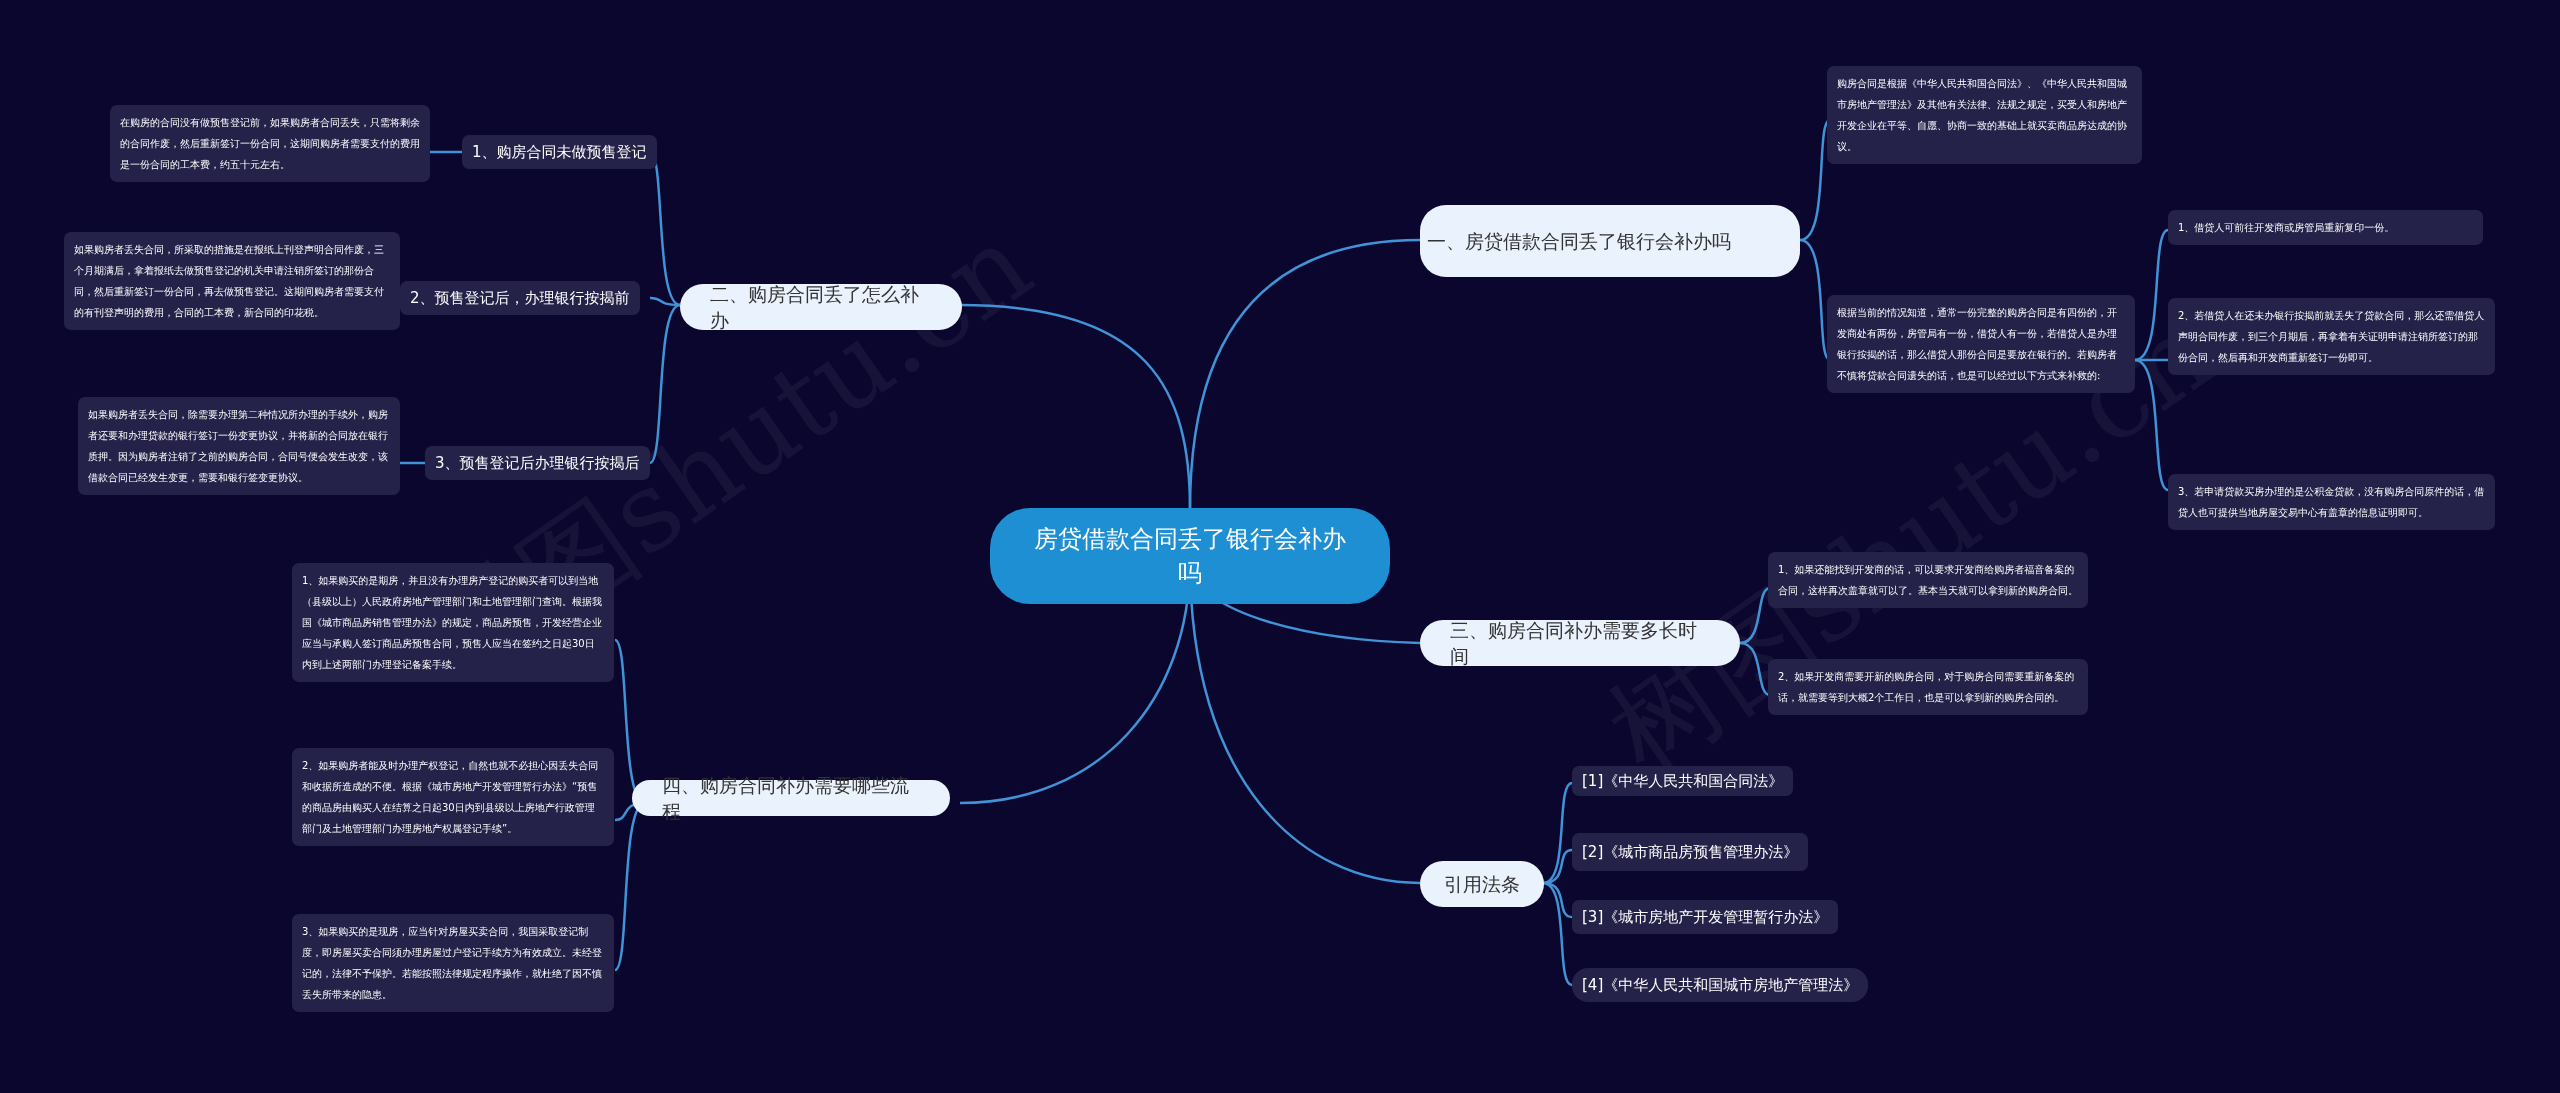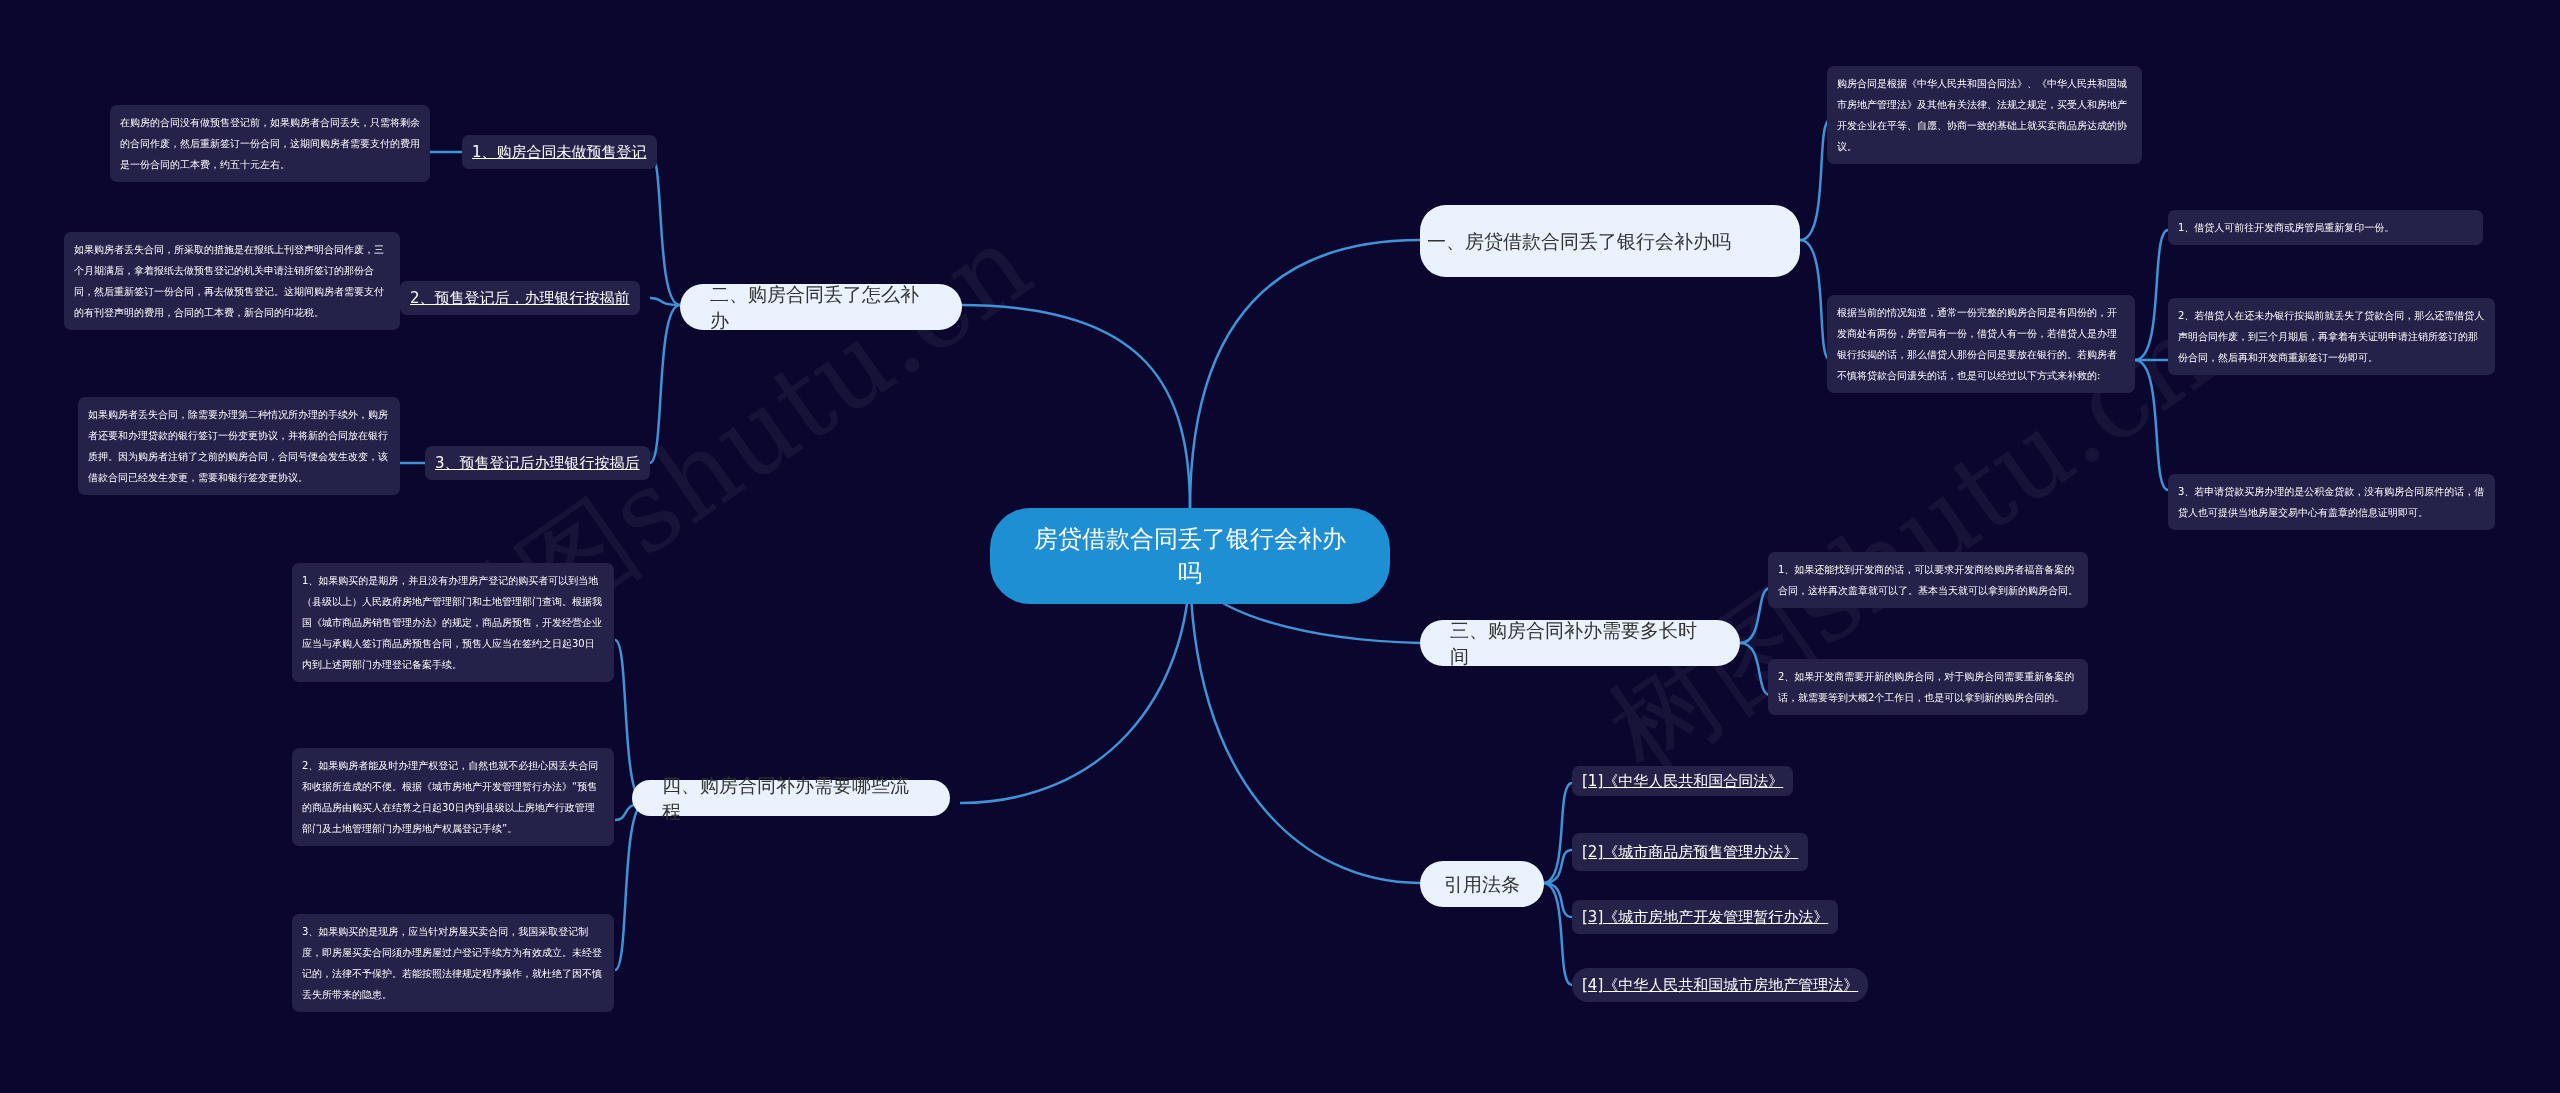--- a/index.html
+++ b/index.html
@@ -6,21 +6,21 @@
   body { width:2560px; height:1093px; background:#0b062d; position:relative; overflow:hidden;
          font-family:"DejaVu Sans","Liberation Sans",sans-serif; }
   svg.links { position:absolute; left:0; top:0; width:2560px; height:1093px; pointer-events:none; }
   svg.links path { fill:none; stroke:#3f93d6; stroke-width:2.5; }
   .node { position:absolute; box-sizing:border-box; }
   .root { background:#1f8fd3; color:#fff; border-radius:40px; font-size:24px; line-height:34px;
           text-align:center; display:flex; align-items:center; justify-content:center; padding:0 40px; }
   .branch { background:#eaf2fd; color:#333; border-radius:26px; font-size:19px; line-height:26px;
             display:flex; align-items:center; padding:0 30px; }
   .sub { background:#25224a; color:#fff; border-radius:7px; font-size:15px; line-height:20px;
-         padding:15px 10px; display:flex; align-items:center; white-space:nowrap;text-decoration:underline; }
+         padding:15px 10px; display:flex; align-items:center; white-space:nowrap; }
   .leaf { background:#25224a; color:#fff; border-radius:7px; font-size:10px; line-height:21px;
           padding:7px 10px; }
   .watermark { position:absolute; color:rgba(255,255,255,0.05); font-family:"DejaVu Serif",serif;
                font-size:110px; transform:rotate(-35deg); white-space:nowrap; pointer-events:none; }
 </style>
 </head>
 <body>
 
 <div class="watermark" style="left:380px;top:380px;">树图shutu.cn</div>
 <div class="watermark" style="left:1560px;top:470px;">树图shutu.cn</div>

